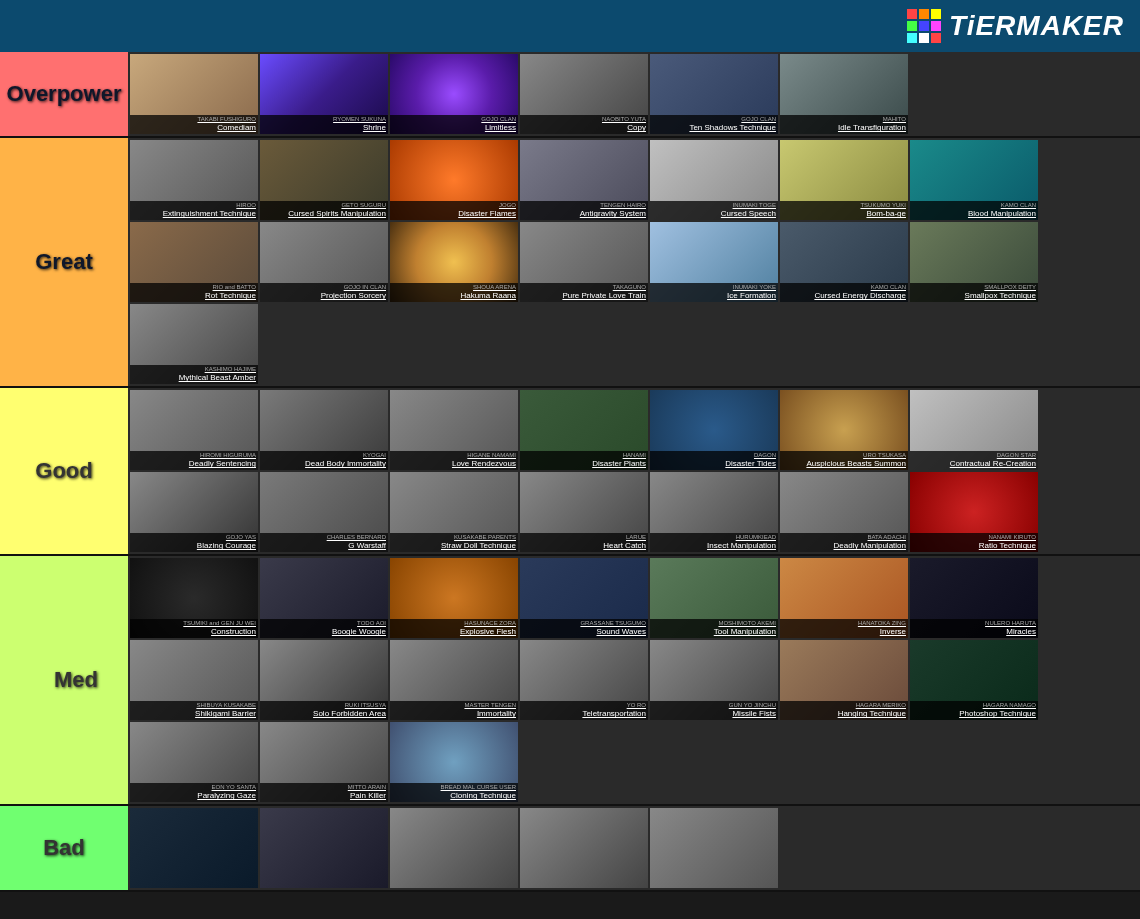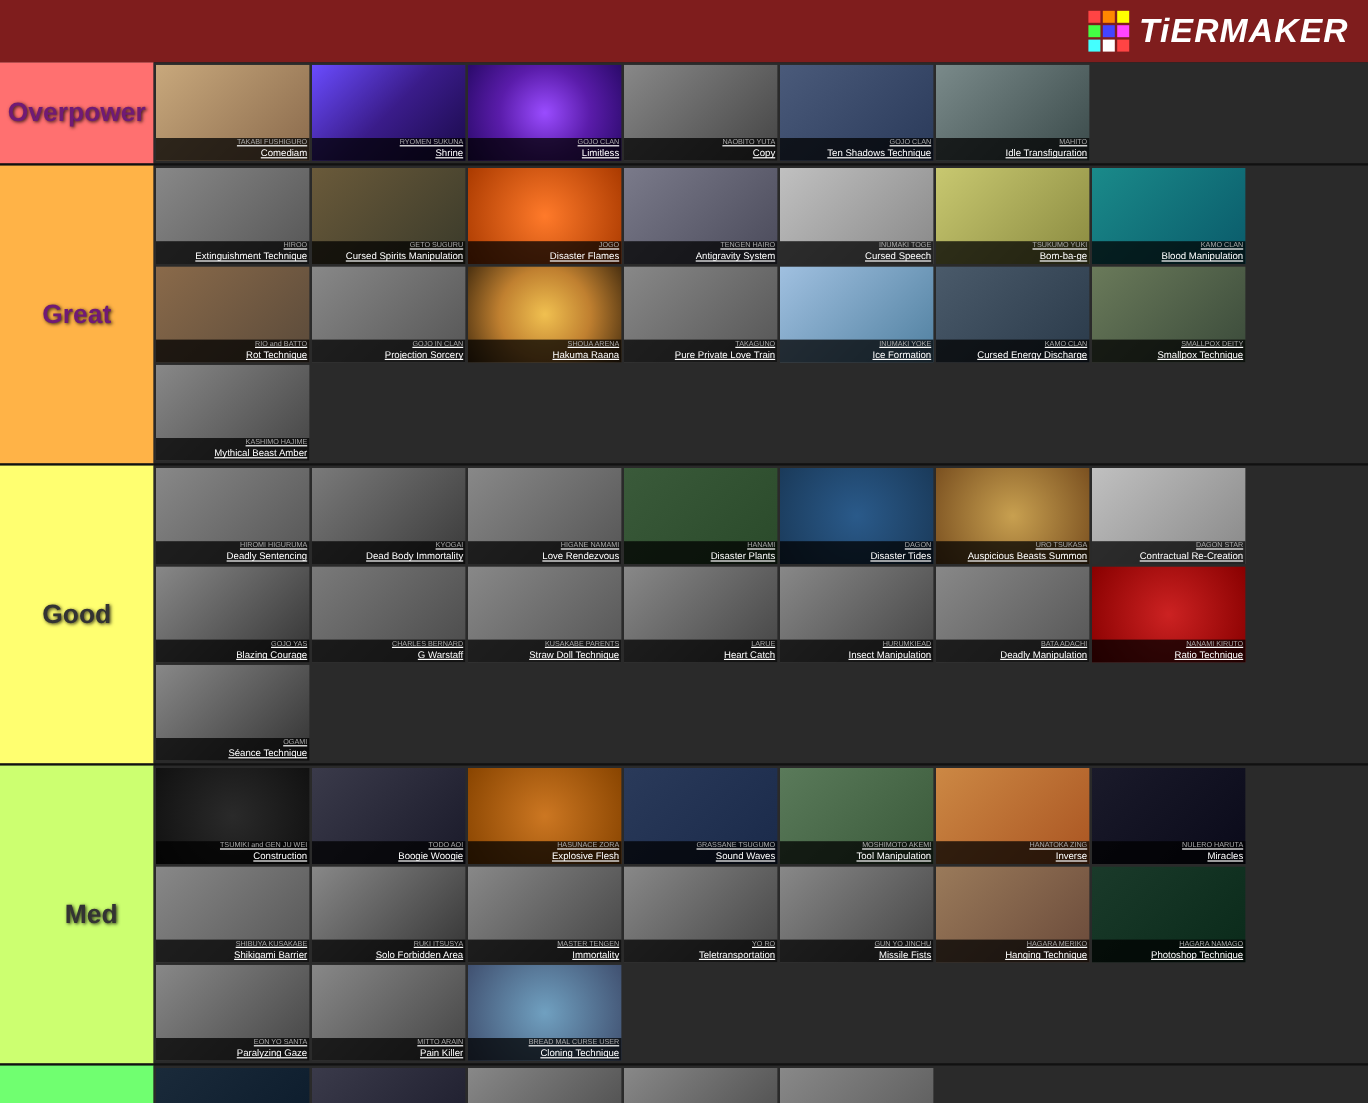--- a/index.html
+++ b/index.html
@@ -5,21 +5,21 @@
     * { margin: 0; padding: 0; box-sizing: border-box; }
     body {
       background: #1a1a1a;
       font-family: Arial, sans-serif;
       width: 1140px;
       min-height: 919px;
       overflow-x: hidden;
     }
 
     .header {
-      background: #7f1d1d;
+      background: #0c4a6e;
       display: flex;
       align-items: center;
       justify-content: flex-end;
       padding: 8px 16px;
       height: 52px;
     }
 
     .logo {
       display: flex;
       align-items: center;
@@ -58,21 +58,21 @@
     }
 
     .tier-label {
       width: 128px;
       min-width: 128px;
       display: flex;
       align-items: center;
       justify-content: center;
       font-size: 22px;
       font-weight: bold;
-      color: #701a75;
+      color: #0f172a;
       text-shadow: 1px 1px 3px rgba(0,0,0,0.8);
       flex-shrink: 0;
     }
 
     .tier-cards {
       display: flex;
       flex-wrap: wrap;
       flex: 1;
       background: #2a2a2a;
       padding: 2px;
@@ -353,24 +353,20 @@
             <div class="card-label"><span class="card-sublabel">HURUMKIEAD</span><span>Insect Manipulation</span></div>
           </div>
           <div class="card">
             <div class="card-bg card-puppet"></div>
             <div class="card-label"><span class="card-sublabel">BATA ADACHI</span><span>Deadly Manipulation</span></div>
           </div>
           <div class="card">
             <div class="card-bg card-ratio"></div>
             <div class="card-label"><span class="card-sublabel">NANAMI KIRUTO</span><span>Ratio Technique</span></div>
           </div>
-          <div class="card">
-            <div class="card-bg card-seance"></div>
-            <div class="card-label"><span class="card-sublabel">OGAMI</span><span>Séance Technique</span></div>
-          </div>
         </div>
       </div>
       <div class="tier-row tier-med">
         <div class="tier-label" style="background-color: rgb(204, 255, 112); color: rgb(51, 51, 51);">Med</div>
         <div class="tier-cards">
           <div class="card">
             <div class="card-bg card-construction"></div>
             <div class="card-label"><span class="card-sublabel">TSUMIKI and GEN JU WEI</span><span>Construction</span></div>
           </div>
           <div class="card">

